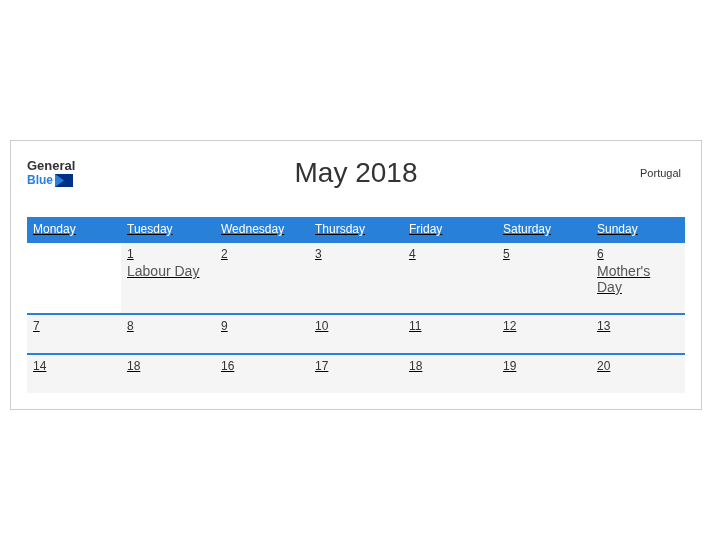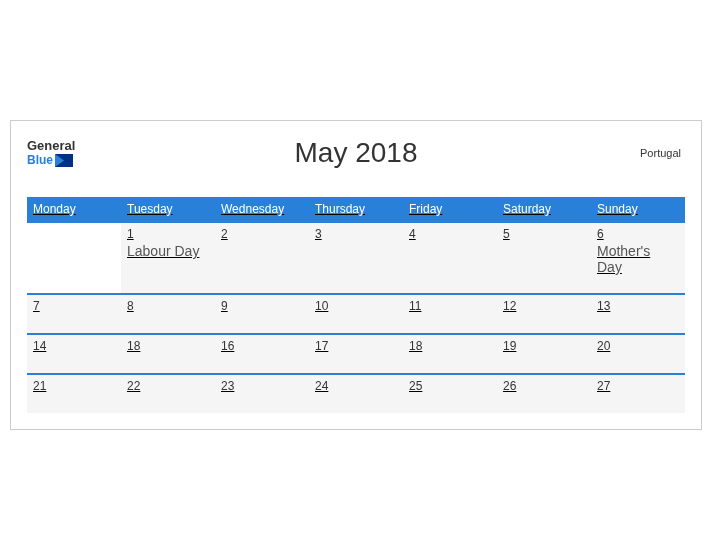--- a/index.html
+++ b/index.html
@@ -207,38 +207,15 @@
           <td>
             <span class="day-number">18</span>
           </td>
           <td>
             <span class="day-number">19</span>
           </td>
           <td>
             <span class="day-number">20</span>
           </td>
         </tr>
-        <tr>
-          <td>
-            <span class="day-number">21</span>
-          </td>
-          <td>
-            <span class="day-number">22</span>
-          </td>
-          <td>
-            <span class="day-number">23</span>
-          </td>
-          <td>
-            <span class="day-number">24</span>
-          </td>
-          <td>
-            <span class="day-number">25</span>
-          </td>
-          <td>
-            <span class="day-number">26</span>
-          </td>
-          <td>
-            <span class="day-number">27</span>
-          </td>
-        </tr>
       </tbody>
   </table>
 </div>
 
 </body></html>

